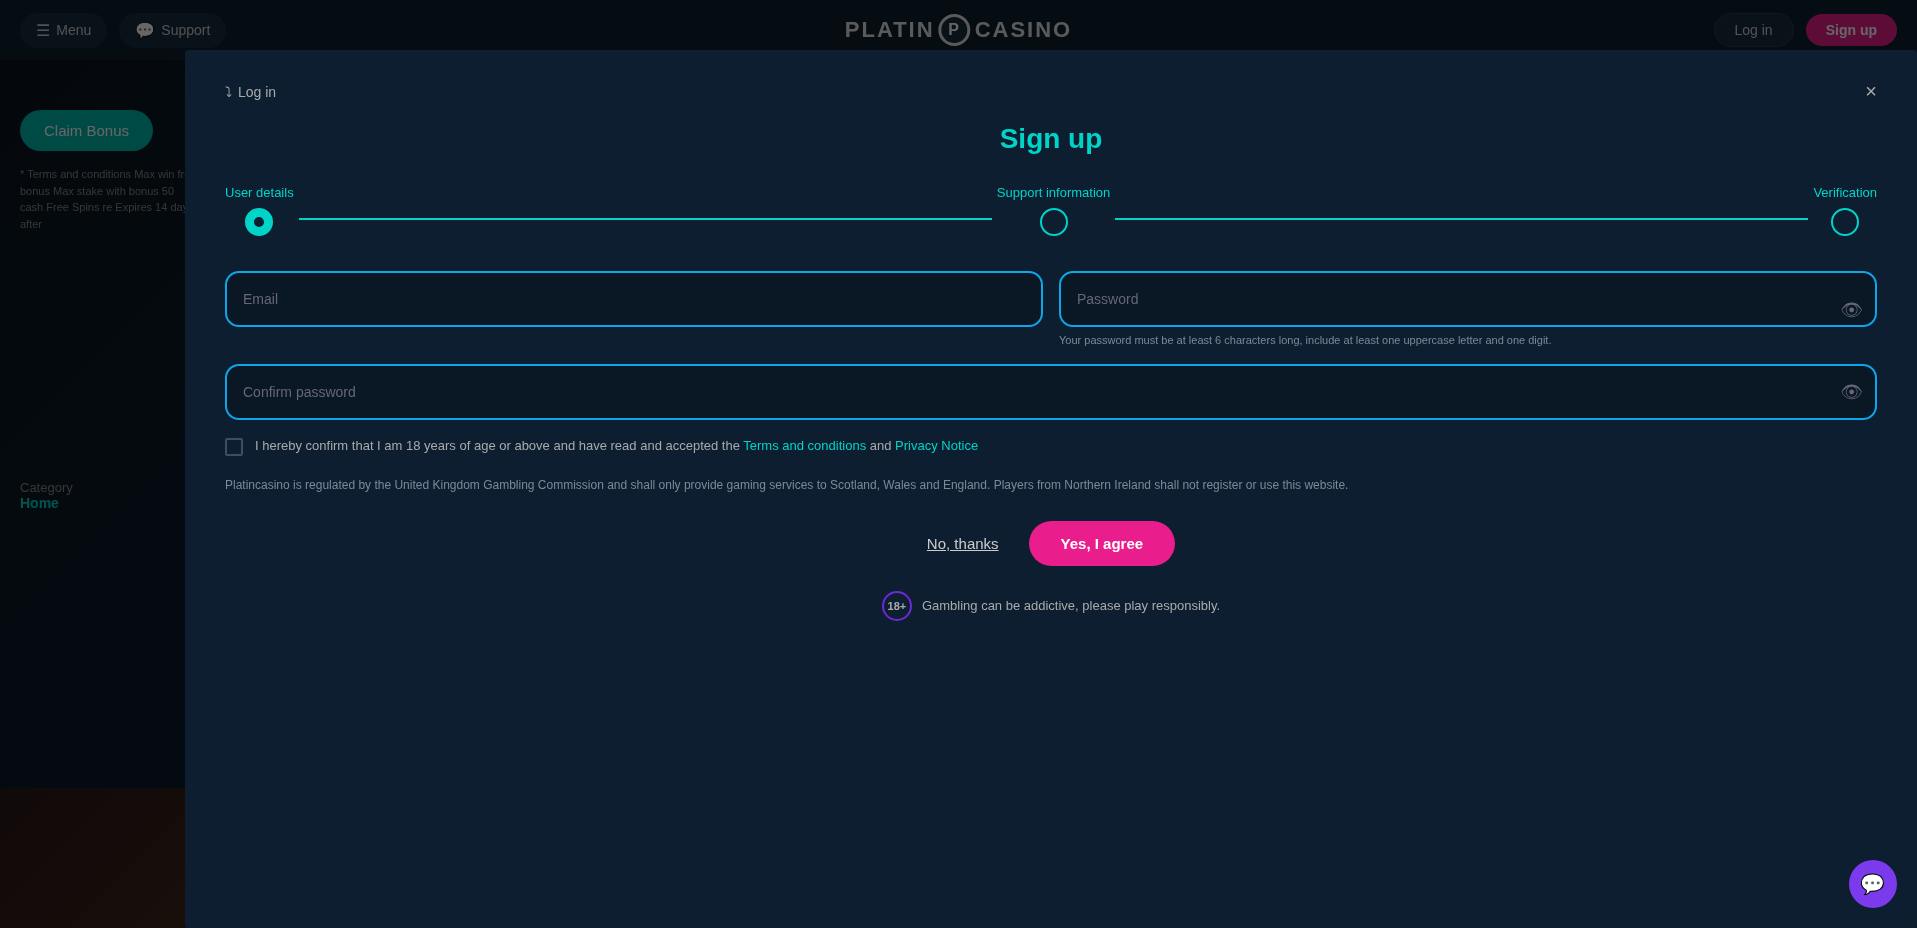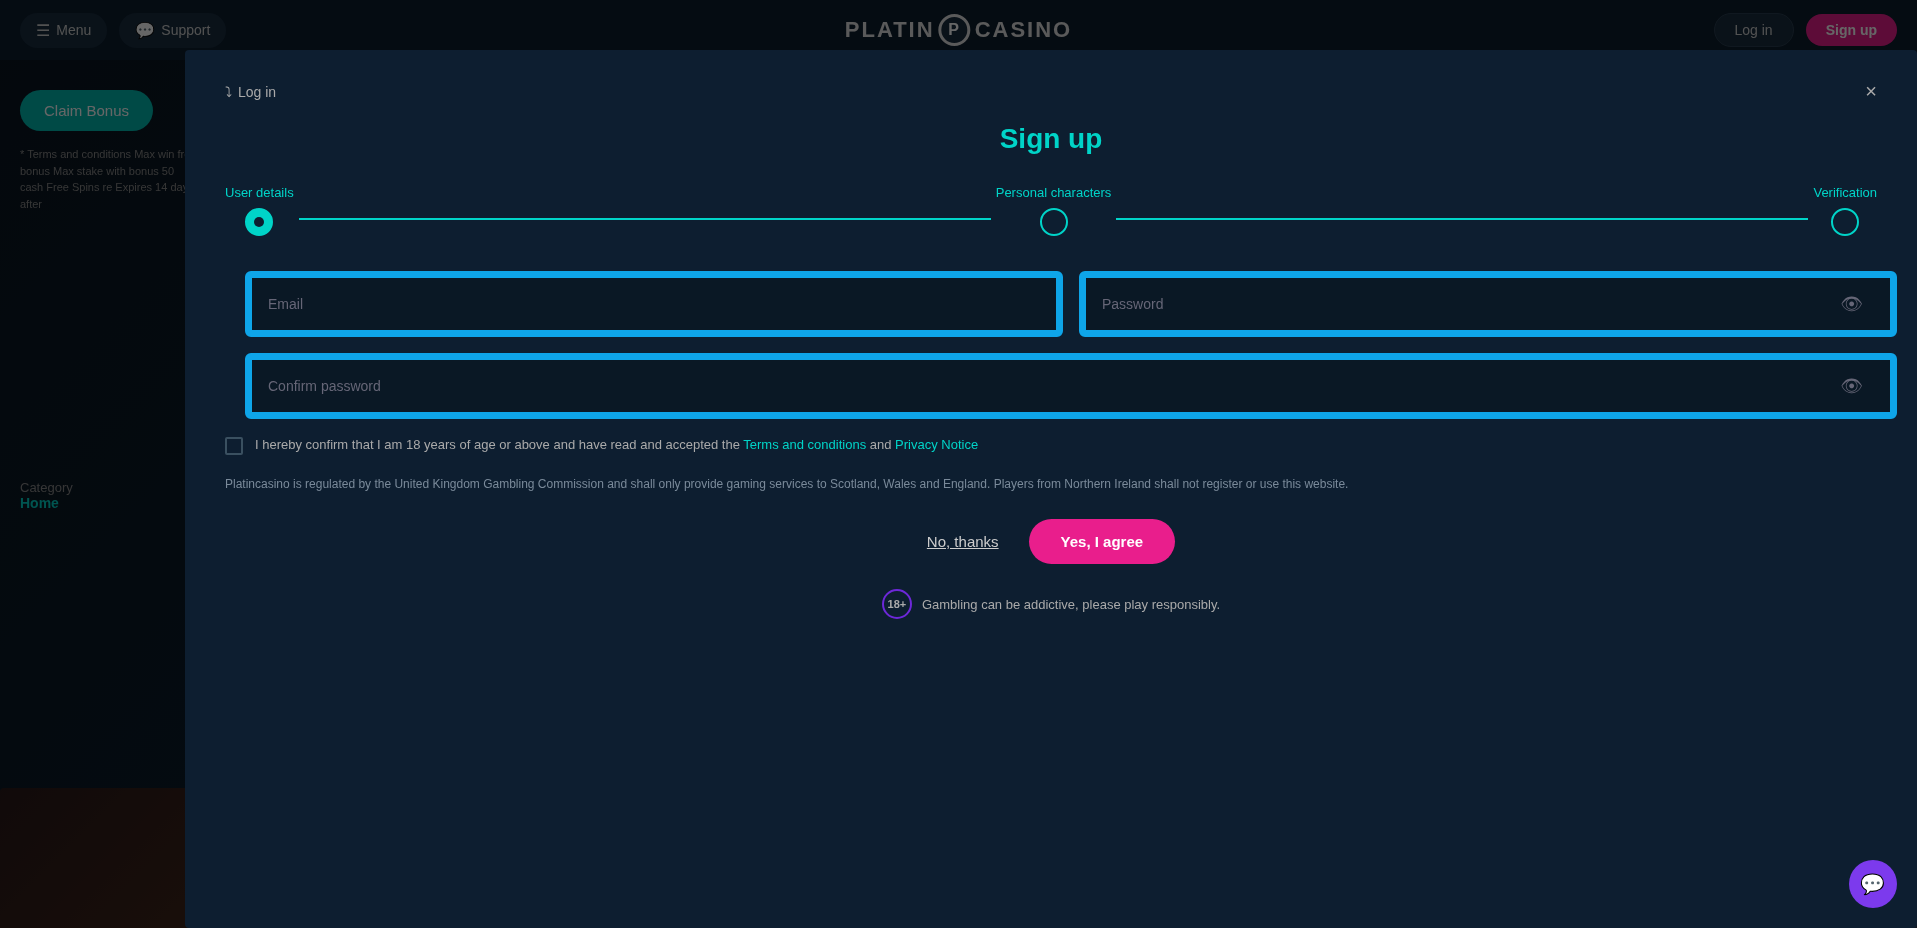--- a/index.html
+++ b/index.html
@@ -117,20 +117,21 @@
       font-weight: bold;
       max-width: 180px;
       line-height: 1.2;
     }
     .bg-hero-sub {
       color: #00d4c8;
       font-size: 22px;
       font-weight: bold;
     }
     .bg-claim-btn {
+      margin-top: 20px;
       background: #00b8b0;
       border: none;
       border-radius: 25px;
       color: white;
       padding: 12px 24px;
       font-size: 15px;
       cursor: pointer;
     }
     .bg-terms {
       margin-top: 15px;
@@ -308,27 +309,26 @@
       gap: 16px;
       margin-bottom: 16px;
     }
     .form-group {
       flex: 1;
       position: relative;
     }
     .form-input {
       width: 100%;
       background: #0a1825;
-      border: 7px solid #0ea5e9;
-      border-radius: 6px;
+      border: 2px solid #0ea5e9;
+      border-radius: 14px;
       color: #aaa;
       padding: 18px 16px;
       font-size: 14px;
       outline: none;
-      margin-left: 20px;
     }
     .form-input::placeholder {
       color: #667;
     }
     .eye-icon {
       position: absolute;
       right: 14px;
       top: 50%;
       transform: translateY(-50%);
       color: #667;
@@ -554,37 +554,38 @@
 
   <h1 class="modal-title">Sign up</h1>
 
   <div class="steps-container">
     <div class="step-item">
       <span class="step-label">User details</span>
       <div class="step-circle active"></div>
     </div>
     <div class="step-line"></div>
     <div class="step-item">
-      <span class="step-label">Personal characters</span>
+      <span class="step-label">Support information</span>
       <div class="step-circle"></div>
     </div>
     <div class="step-line"></div>
     <div class="step-item">
       <span class="step-label">Verification</span>
       <div class="step-circle"></div>
     </div>
   </div>
 
   <div class="form-row">
     <div class="form-group">
       <input type="email" class="form-input" placeholder="Email" style="">
     </div>
     <div class="form-group">
       <input type="password" class="form-input" placeholder="Password" style="">
       <span class="eye-icon">👁</span>
+      <div class="password-hint">Your password must be at least 6 characters long, include at least one uppercase letter and one digit.</div>
     </div>
   </div>
 
   <div class="form-row">
     <div class="form-group">
       <input type="password" class="form-input" placeholder="Confirm password" style="">
       <span class="eye-icon">👁</span>
     </div>
   </div>
 

